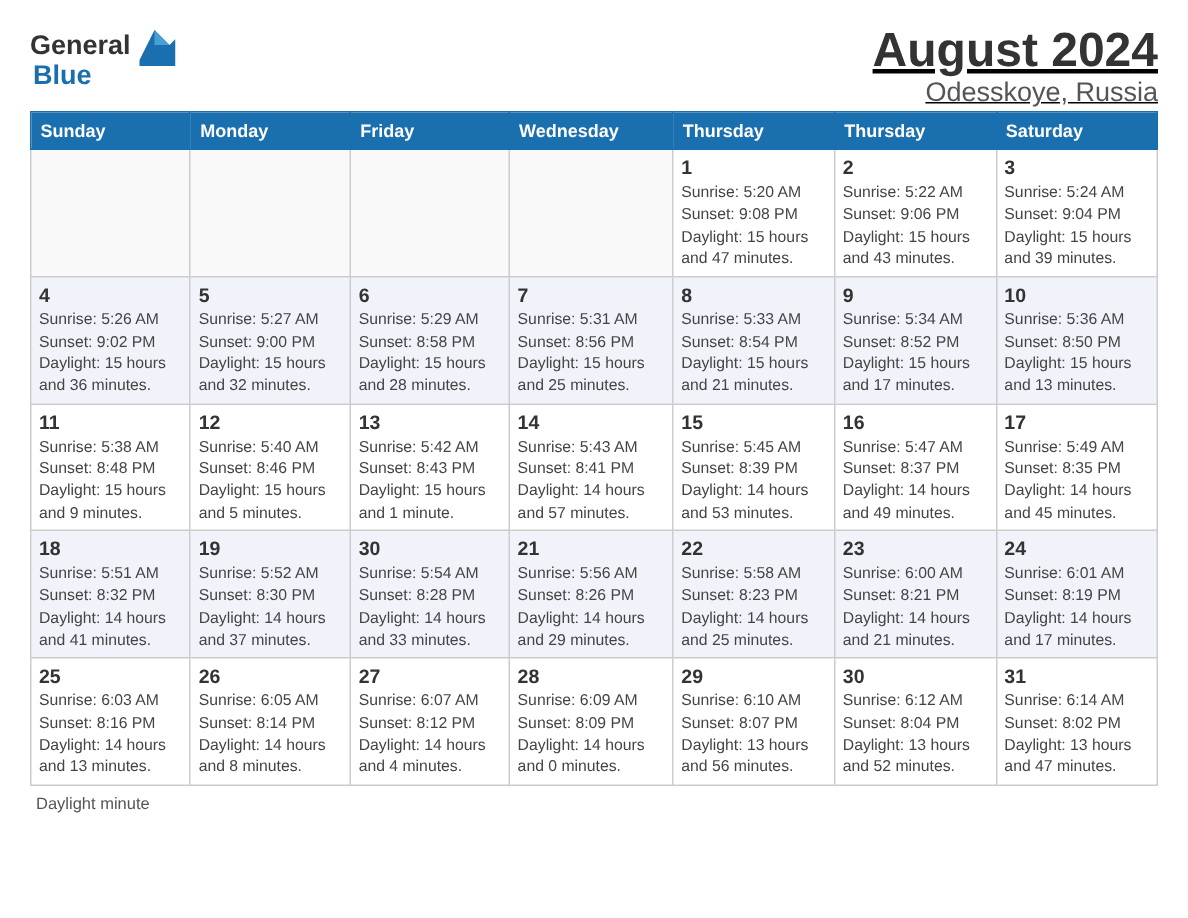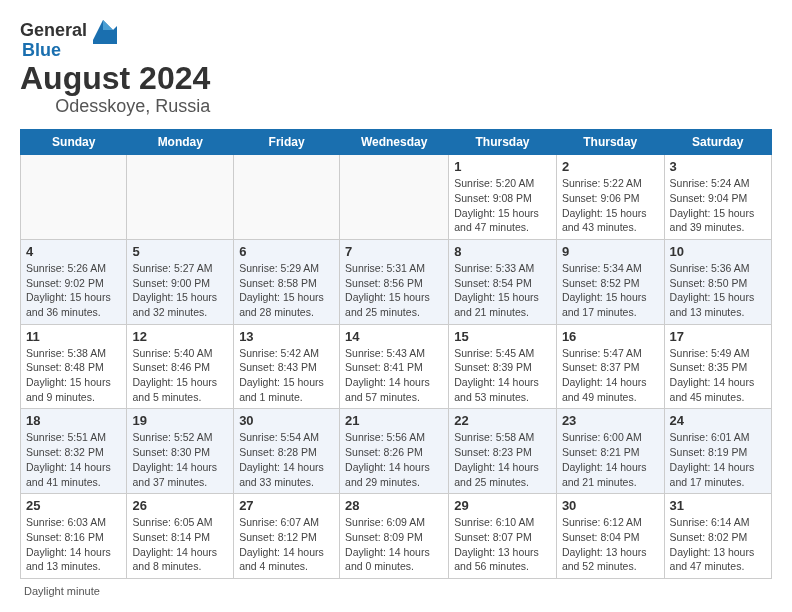--- a/index.html
+++ b/index.html
@@ -11,22 +11,21 @@
       overflow: hidden;
     }
     .page {
       width: 792px;
       padding: 16px 20px 10px 20px;
     }
     .header {
       display: flex;
       justify-content: space-between;
       align-items: flex-start;
-      margin-bottom: 12px;
-      flex-direction: column;
+      margin-bottom: 2px;
     }
     .logo {
       display: flex;
       align-items: center;
     }
     .logo-text-general {
       font-size: 18px;
       font-weight: bold;
       color: #333;
     }
@@ -35,40 +34,41 @@
       font-weight: bold;
       color: #1a6faf;
     }
     .logo-icon {
       width: 28px;
       height: 28px;
       margin-left: 2px;
     }
     .title-block {
       text-align: right;
+      text-decoration: underline;
     }
     .month-year {
       font-size: 32px;
       font-weight: bold;
       color: #333;
       line-height: 1.1;
     }
     .location {
       font-size: 18px;
       color: #555;
     }
     .calendar {
       width: 100%;
       border-collapse: collapse;
       font-size: 11px;
     }
     .calendar th {
       background: #1a6faf;
       color: #fff;
-      text-align: center;
+      text-align: left;
       padding: 5px 6px;
       font-size: 12px;
       font-weight: bold;
       border: 1px solid #1a6faf;
     }
     .calendar td {
       border: 1px solid #ccc;
       vertical-align: top;
       padding: 4px 5px;
       width: 113px;

